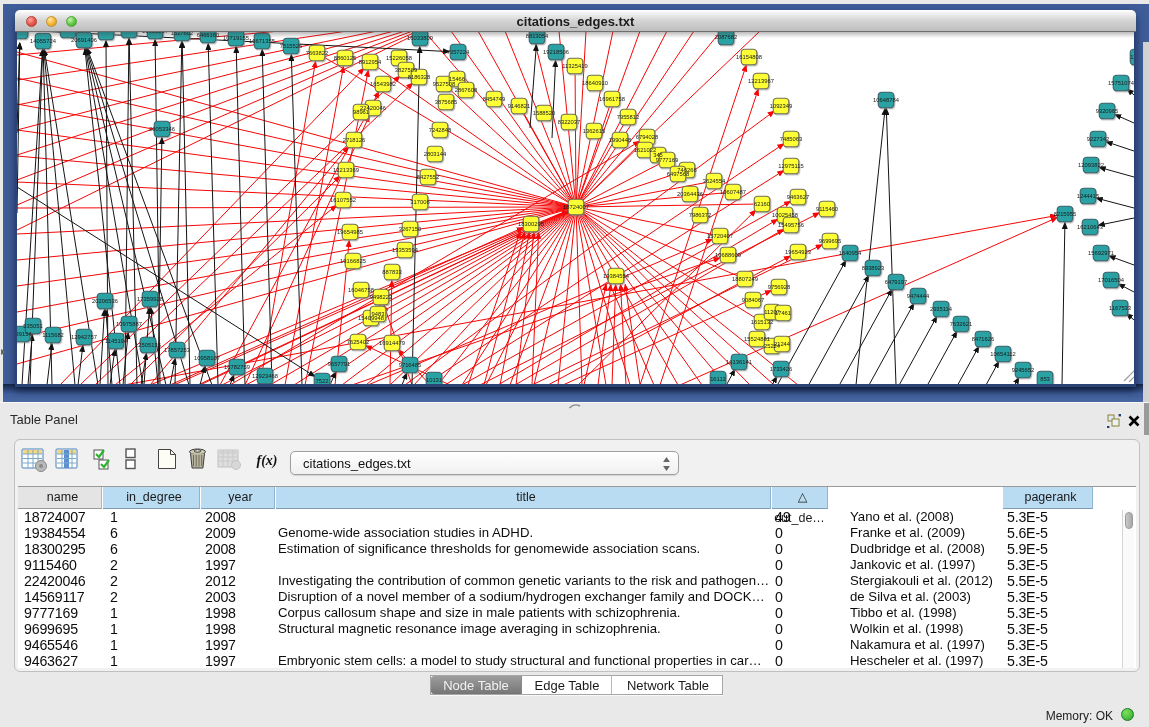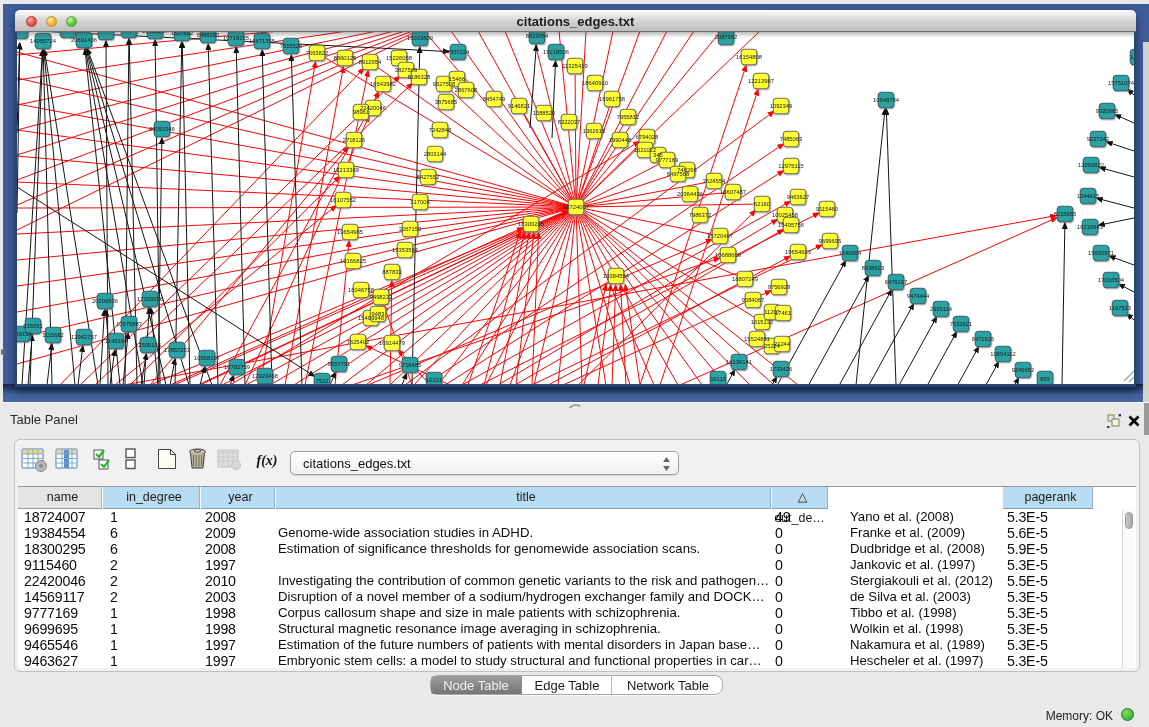--- a/index.html
+++ b/index.html
@@ -18,21 +18,21 @@
 #inner{position:absolute;left:14px;top:36px;width:1126px;height:233px;background:#f1f1f1;border:1px solid #c0c0c0;border-radius:6px}
 #combo{position:absolute;left:275px;top:11px;width:389px;height:24px;background:linear-gradient(#fff,#f0f0f0);border:1px solid #9f9f9f;border-radius:5px;box-shadow:0 1px 1px rgba(0,0,0,.12)}
 #combo span{position:absolute;left:12px;top:4px;font-size:13px;color:#111}
 #tablebox{position:absolute;left:3px;top:46px;width:1118px;height:182px;background:#fff;border-top:1px solid #9a9a9a}
 .hc{position:absolute;top:0;height:22px;background:#badcf2;border-right:1px solid #8fb4cd;border-bottom:1px solid #7d9db4;font-size:12.5px;color:#1a1a1a;text-align:center;line-height:21px;text-indent:6px}
 .tr{position:absolute;left:0;width:1117px;height:16px;font-size:13.2px;color:#0c0c0c}
 .tr span{position:absolute;top:0;line-height:16px;white-space:nowrap}
 .tr span.n{font-size:14.2px;letter-spacing:-0.2px}
 #vsb{position:absolute;left:1104px;top:23px;width:12px;height:158px;background:#fafafa;border-left:1px solid #d5d5d5}
 #vsbthumb{position:absolute;left:1.5px;top:2px;width:8px;height:17px;border-radius:4px;background:linear-gradient(90deg,#c9c9c9,#a8a8a8);border:1px solid #9b9b9b}
-#tabs{position:absolute;left:430px;top:272px;width:293px;height:20px;border:1px solid #a6a6a6;border-radius:8px;background:#fff;font-size:13px;line-height:19px;text-align:center;color:#1a1a1a;box-shadow:0 1px 0 rgba(255,255,255,.7)}
+#tabs{position:absolute;left:430px;top:272px;width:293px;height:20px;border:1px solid #a6a6a6;border-radius:0;background:#fff;font-size:13px;line-height:19px;text-align:center;color:#1a1a1a;box-shadow:0 1px 0 rgba(255,255,255,.7)}
 #tabs div{position:absolute;top:0;height:18px}
 #seg1{left:0;width:91px;background:linear-gradient(#9e9e9e,#757575);border-radius:3px 0 0 3px;color:#f2f2f2;border-right:1px solid #8a8a8a}
 #seg2{left:92px;width:89px;border-right:1px solid #bbb}
 #seg3{left:182px;width:110px}
 #mem{position:absolute;right:36px;top:306px;font-size:12px;color:#222}
 #dot{position:absolute;right:15px;top:305px;width:13px;height:13px;border-radius:50%;background:radial-gradient(circle at 35% 30%,#7de25f,#2ea42e);border:1px solid #1d7a1d}
 </style></head><body>
 <div id="desk"></div>
 <div id="deskstrip"></div>
 <div id="deskshade"></div>
@@ -549,21 +549,21 @@
           <span class="n" style="left:6px">9115460</span>
           <span class="n" style="left:92px">2</span>
           <span class="n" style="left:187px">1997</span>
           <span class="n" style="left:757px">0</span>
           <span style="left:832px">Jankovic et al. (1997)</span>
           <span class="n" style="left:989px">5.3E-5</span>
         </div>
         <div class="tr" style="top:86px">
           <span class="n" style="left:6px">22420046</span>
           <span class="n" style="left:92px">2</span>
-          <span class="n" style="left:187px">2010</span>
+          <span class="n" style="left:187px">2012</span>
           <span style="left:260px;max-width:492px;overflow:hidden">Investigating the contribution of common genetic variants to the risk and pathogen…</span>
           <span class="n" style="left:757px">0</span>
           <span style="left:832px">Stergiakouli et al. (2012)</span>
           <span class="n" style="left:989px">5.5E-5</span>
         </div>
         <div class="tr" style="top:102px">
           <span class="n" style="left:6px">14569117</span>
           <span class="n" style="left:92px">2</span>
           <span class="n" style="left:187px">2003</span>
           <span style="left:260px;max-width:492px;overflow:hidden">Disruption of a novel member of a sodium/hydrogen exchanger family and DOCK…</span>
@@ -586,23 +586,22 @@
           <span class="n" style="left:187px">1998</span>
           <span style="left:260px;max-width:492px;overflow:hidden">Structural magnetic resonance image averaging in schizophrenia.</span>
           <span class="n" style="left:757px">0</span>
           <span style="left:832px">Wolkin et al. (1998)</span>
           <span class="n" style="left:989px">5.3E-5</span>
         </div>
         <div class="tr" style="top:150px">
           <span class="n" style="left:6px">9465546</span>
           <span class="n" style="left:92px">1</span>
           <span class="n" style="left:187px">1997</span>
-          <span style="left:260px;max-width:492px;overflow:hidden">Estimation of the future numbers of patients with mental disorders in Japan base…</span>
-          <span class="n" style="left:757px">0</span>
-          <span style="left:832px">Nakamura et al. (1989)</span>
+          <span class="n" style="left:757px">0</span>
+          <span style="left:832px">Nakamura et al. (1997)</span>
           <span class="n" style="left:989px">5.3E-5</span>
         </div>
         <div class="tr" style="top:166px">
           <span class="n" style="left:6px">9463627</span>
           <span class="n" style="left:92px">1</span>
           <span class="n" style="left:187px">1997</span>
           <span style="left:260px;max-width:492px;overflow:hidden">Embryonic stem cells: a model to study structural and functional properties in car…</span>
           <span class="n" style="left:757px">0</span>
           <span style="left:832px">Hescheler et al. (1997)</span>
           <span class="n" style="left:989px">5.3E-5</span>

